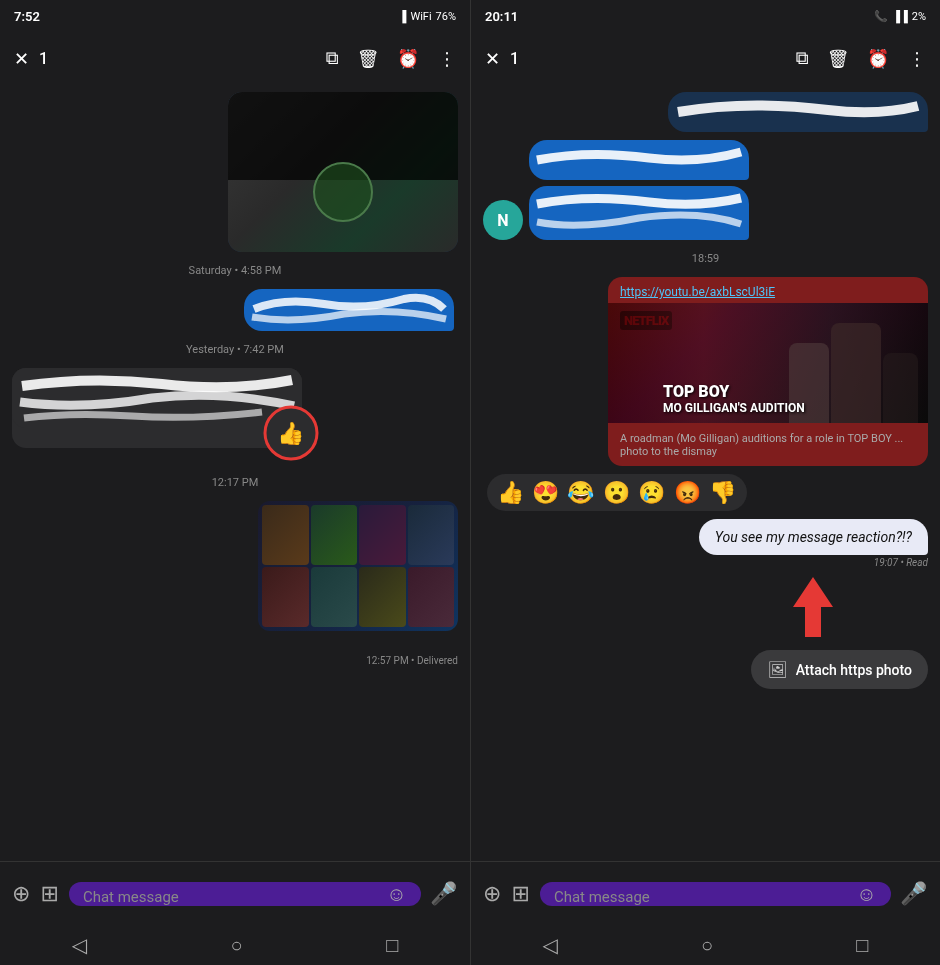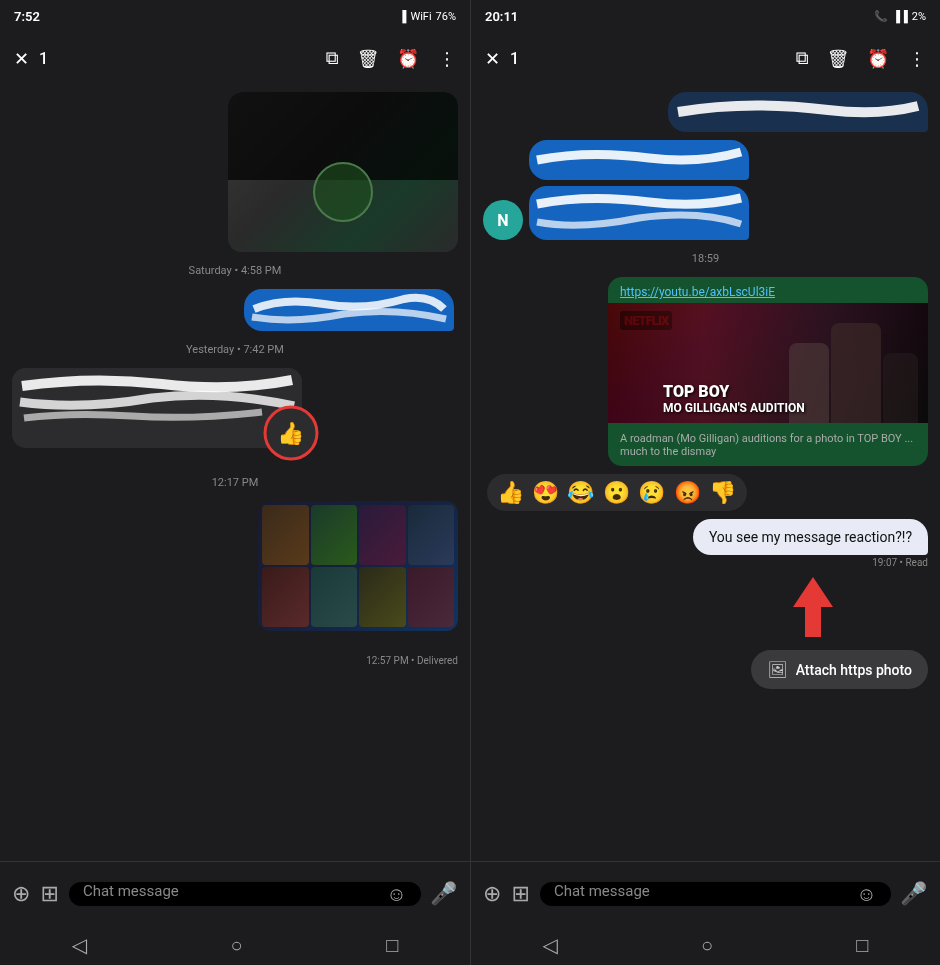--- a/index.html
+++ b/index.html
@@ -217,27 +217,27 @@
       height: 64px;
       border-top: 1px solid #333;
     }
     .bottom-icon {
       color: #aaa;
       font-size: 22px;
       cursor: pointer;
     }
     .chat-input {
       flex: 1;
-      background: #000000;
+      background: #4c1d95;
       border-radius: 24px;
       padding: 0 14px;
       color: #999;
       font-size: 15px;
       display: flex;
-      align-items: flex-start;
+      align-items: flex-end;
     }
     .chat-input-emoji {
       color: #aaa;
       font-size: 20px;
       margin-left: auto;
     }
 
     
     .nav-bar {
       display: flex;
@@ -283,21 +283,21 @@
     }
     .right-sent-bubble {
       background: #1565c0;
       border-radius: 18px 18px 4px 18px;
       padding: 10px 14px;
       max-width: 260px;
     }
 
     
     .link-preview {
-      background: #14532d;
+      background: #7f1d1d;
       border-radius: 14px;
       overflow: hidden;
       max-width: 320px;
       align-self: flex-end;
     }
     .link-url {
       color: #4fc3f7;
       font-size: 12px;
       padding: 8px 12px 4px;
       text-decoration: underline;
@@ -352,20 +352,21 @@
       font-size: 22px;
       cursor: pointer;
     }
 
     
     .right-msg-reaction-wrapper {
       display: flex;
       flex-direction: column;
       align-items: flex-end;
       gap: 2px;
+      font-style: italic;
     }
     .right-msg-bubble {
       background: #e8eaf6;
       border-radius: 18px 18px 4px 18px;
       padding: 10px 16px;
       color: #111;
       font-size: 14px;
       max-width: 260px;
     }
     .msg-timestamp {
@@ -600,21 +601,21 @@
             <div style="width:50px;height:100px;background:rgba(60,40,40,0.7);border-radius:8px 8px 0 0;"></div>
             <div style="width:35px;height:70px;background:rgba(40,30,30,0.5);border-radius:8px 8px 0 0;"></div>
           </div>
         </div>
         <div style="position:relative;z-index:2;margin-left:47px;">
           <div style="color:#fff;font-size:16px;font-weight:900;text-shadow:1px 1px 3px #000;">TOP BOY</div>
           <div style="color:#fff;font-size:12px;font-weight:700;text-shadow:1px 1px 3px #000;">MO GILLIGAN'S AUDITION</div>
         </div>
       </div>
       <div class="link-meta">
-        <div class="link-desc">A roadman (Mo Gilligan) auditions for a photo in TOP BOY ... much to the dismay</div>
+        <div class="link-desc">A roadman (Mo Gilligan) auditions for a role in TOP BOY ... photo to the dismay</div>
       </div>
     </div>
 
     <div class="emoji-bar">
       <span class="emoji-btn">👍</span>
       <span class="emoji-btn">😍</span>
       <span class="emoji-btn">😂</span>
       <span class="emoji-btn">😮</span>
       <span class="emoji-btn">😢</span>
       <span class="emoji-btn">😡</span>

